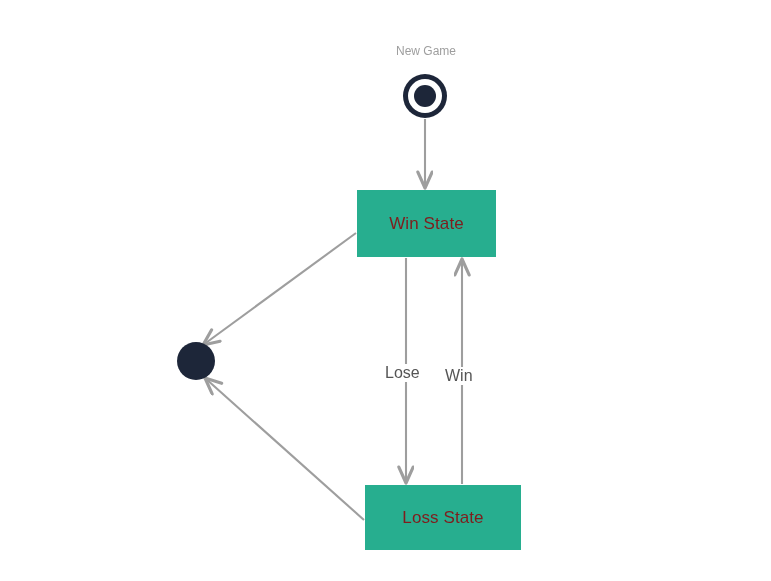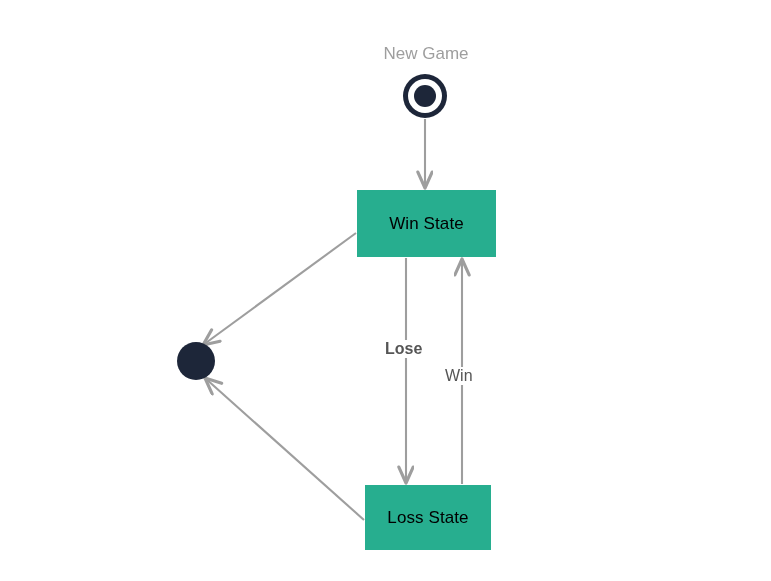--- a/index.html
+++ b/index.html
@@ -28,28 +28,28 @@
     height: 581px;
   }
   .node {
     position: absolute;
   }
   .state-box {
     display: flex;
     align-items: center;
     justify-content: center;
     box-sizing: border-box;
-    color: #000000;
+    color: #7f1d1d;
     font-size: 17px;
     font-family: "Liberation Sans", sans-serif;
     letter-spacing: 0.1px;
   }
   .node-label {
     position: absolute;
-    font-size: 17px;
+    font-size: 12px;
     font-family: "Liberation Sans", sans-serif;
     color: #9e9e9e;
     white-space: nowrap;
     text-align: center;
   }
   .edge-label {
     position: absolute;
     font-size: 16px;
     font-family: "Liberation Sans", sans-serif;
     color: #555555;
@@ -96,24 +96,24 @@
   <div class="node" style="left:403px; top:74px; width:44px; height:44px;">
     <div class="start-outer" style="left:0; top:0; width:44px; height:44px; background:#1d2639;"></div>
     <div class="start-outer" style="left:5px; top:5px; width:34px; height:34px; background:#ffffff;"></div>
     <div class="start-inner" style="left:11px; top:11px; width:22px; height:22px; background:#1d2639;"></div>
   </div>
 
   <div class="node state-box" style="left:357px; top:190px; width:139px; height:67px; background:#27ae8f;">
     <span>Win State</span>
   </div>
 
-  <div class="node state-box" style="left:365px; top:485px; width:126px; height:65px; background:#27ae8f;">
+  <div class="node state-box" style="left:365px; top:485px; width:156px; height:65px; background:#27ae8f;">
     <span>Loss State</span>
   </div>
 
   <div class="node" style="left:177px; top:342px; width:38px; height:38px;">
     <div class="end-dot" style="left:0; top:0; width:38px; height:38px; background:#1d2639;"></div>
   </div>
 
-  <div class="edge-label" style="left:383px; top:340px;font-weight:bold;">Lose</div>
+  <div class="edge-label" style="left:383px; top:364px;">Lose</div>
   <div class="edge-label" style="left:443px; top:367px;">Win</div>
 
 </div>
 
 </body></html>

